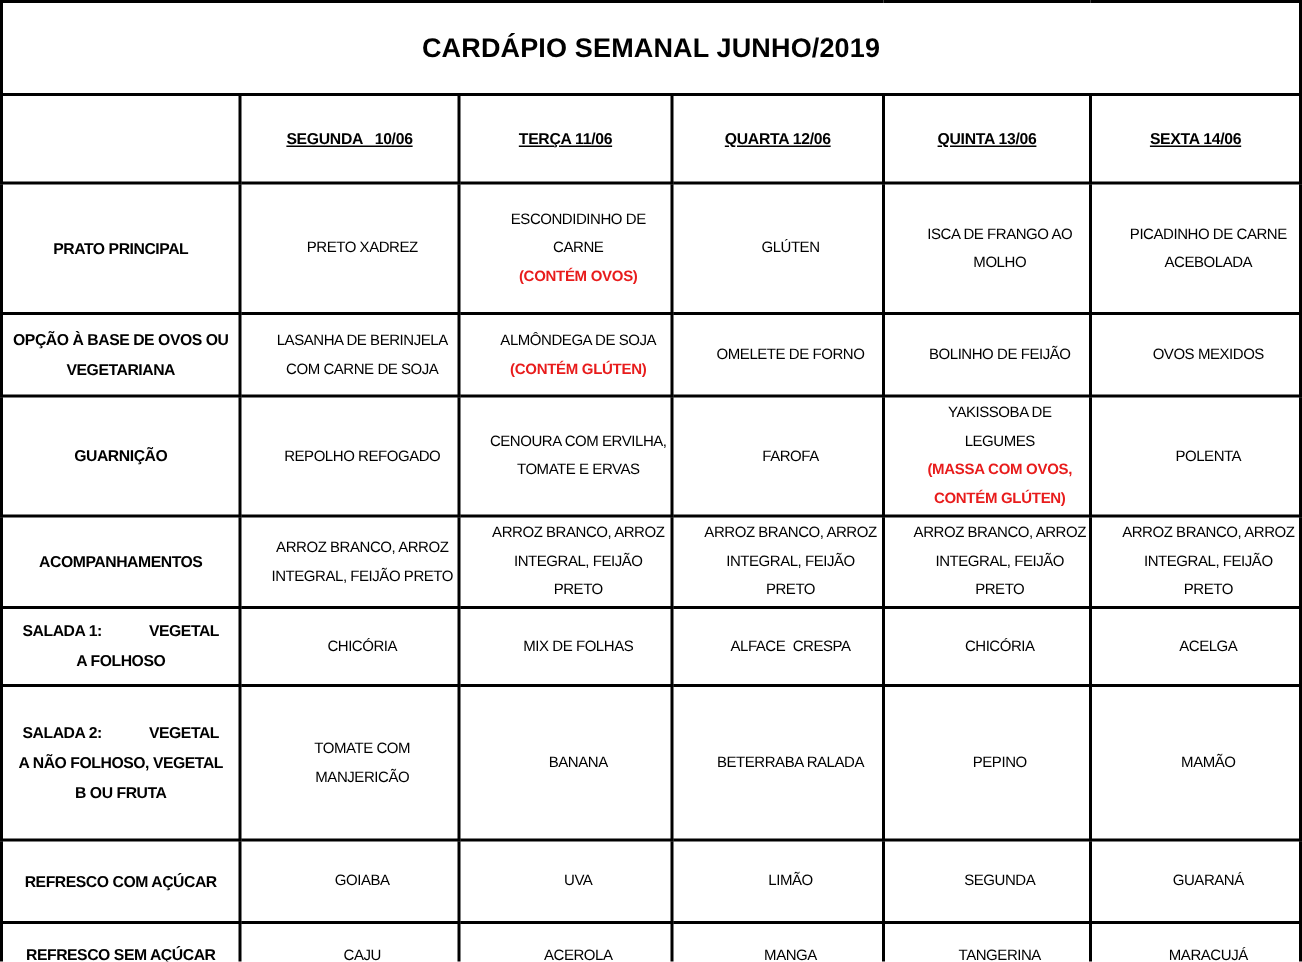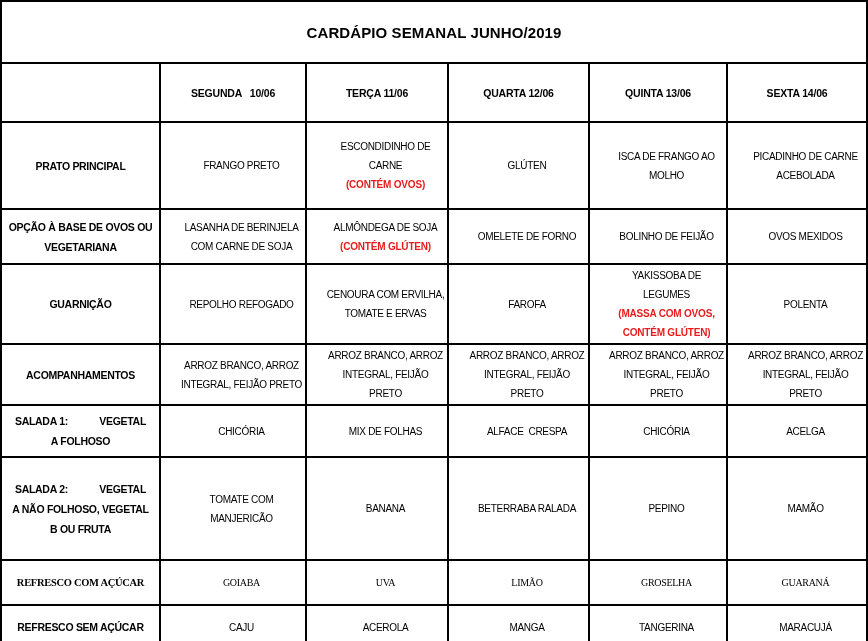--- a/index.html
+++ b/index.html
@@ -22,27 +22,28 @@
   td {
     border: 2px solid #000000;
     text-align: center;
     vertical-align: middle;
     padding: 1px;
     white-space: pre-wrap;
     overflow: hidden;
   }
   .title-cell {
     font-weight: bold;
-    font-size: 15px;
+    font-size: 18px;
     letter-spacing: 0.1px;
   }
   .hdr {
     font-weight: bold;
     font-size: 10.5px;
     letter-spacing: -0.2px;
+    text-decoration: underline;
   }
   .label {
     font-weight: bold;
     font-size: 10.5px;
     letter-spacing: -0.3px;
     line-height: 20px;
   }
   .cell {
     font-size: 10px;
     letter-spacing: -0.3px;
@@ -56,21 +57,21 @@
     letter-spacing: -0.2px;
   }
   tr.rt { height: 62px; }
   tr.rh { height: 59px; }
   tr.r1 { height: 87px; }
   tr.r2 { height: 55px; }
   tr.r3 { height: 74px; }
   tr.r4 { height: 60px; }
   tr.r5 { height: 52px; }
   tr.r6 { height: 103px; }
-  tr.r7 { height: 45px; font-family: Liberation Serif, serif; }
+  tr.r7 { height: 55px; }
   tr.r8 { height: 44px; margin-left: 44px; }
 </style>
 </head>
 <body>
 
 <table class="menu">
   <colgroup>
     <col style="width:159px">
     <col style="width:146px">
     <col style="width:142px">
@@ -86,21 +87,21 @@
       <td class="hdr"></td>
       <td class="hdr">SEGUNDA   10/06</td>
       <td class="hdr">TERÇA 11/06</td>
       <td class="hdr">QUARTA 12/06</td>
       <td class="hdr">QUINTA 13/06</td>
       <td class="hdr">SEXTA 14/06</td>
     </tr>
 
     <tr class="r1">
       <td class="label">PRATO PRINCIPAL</td>
-      <td class="cell"><span>FRANGO PRETO</span><span class="alert"></span></td>
+      <td class="cell"><span>PRETO XADREZ</span><span class="alert"></span></td>
       <td class="cell"><span>ESCONDIDINHO DE
 CARNE</span><span class="alert">(CONTÉM OVOS)</span></td>
       <td class="cell"><span>GLÚTEN</span><span class="alert"></span></td>
       <td class="cell"><span>ISCA DE FRANGO AO
 MOLHO</span><span class="alert"></span></td>
       <td class="cell"><span>PICADINHO DE CARNE
 ACEBOLADA</span><span class="alert"></span></td>
     </tr>
 
     <tr class="r2">
@@ -159,21 +160,21 @@
       <td class="cell"><span>BETERRABA RALADA</span></td>
       <td class="cell"><span>PEPINO</span></td>
       <td class="cell"><span>MAMÃO</span></td>
     </tr>
 
     <tr class="r7">
       <td class="label">REFRESCO COM AÇÚCAR</td>
       <td class="cell"><span>GOIABA</span></td>
       <td class="cell"><span>UVA</span></td>
       <td class="cell"><span>LIMÃO</span></td>
-      <td class="cell"><span>GROSELHA</span></td>
+      <td class="cell"><span>SEGUNDA</span></td>
       <td class="cell"><span>GUARANÁ</span></td>
     </tr>
 
     <tr class="r8">
       <td class="label">REFRESCO SEM AÇÚCAR</td>
       <td class="cell"><span>CAJU</span></td>
       <td class="cell"><span>ACEROLA</span></td>
       <td class="cell"><span>MANGA</span></td>
       <td class="cell"><span>TANGERINA</span></td>
       <td class="cell"><span>MARACUJÁ</span></td>

